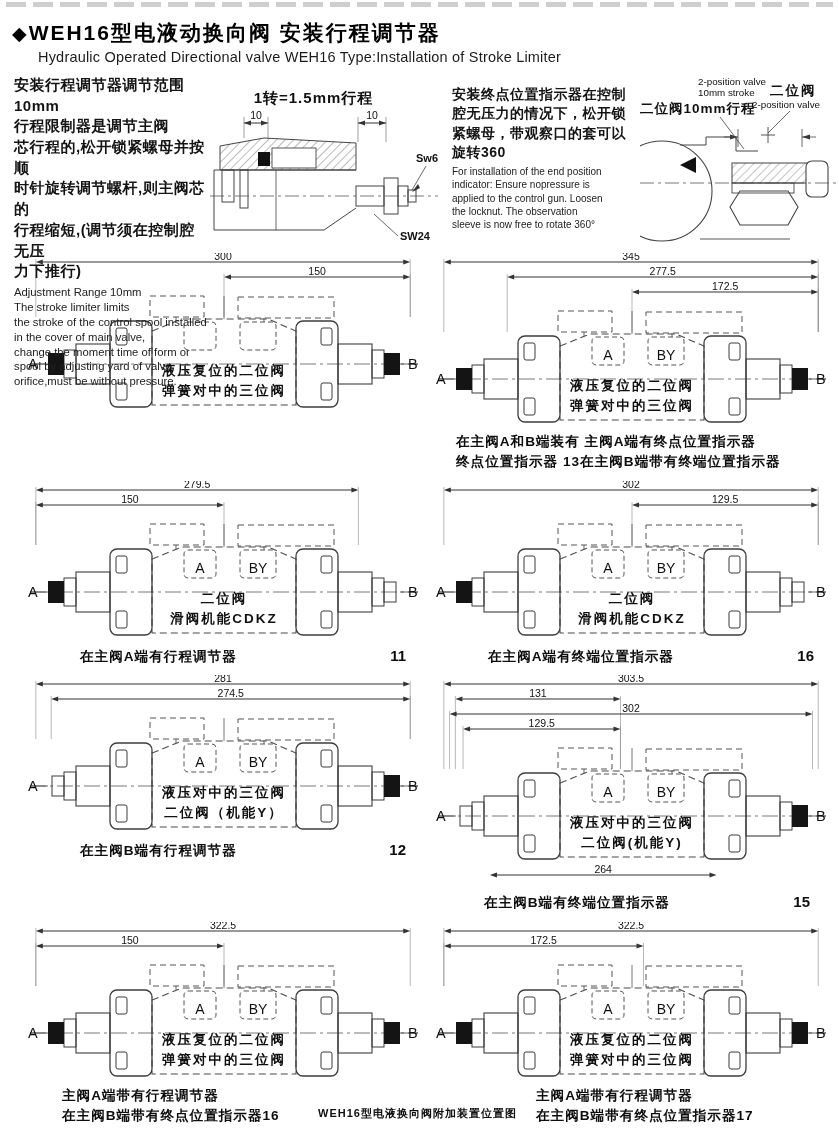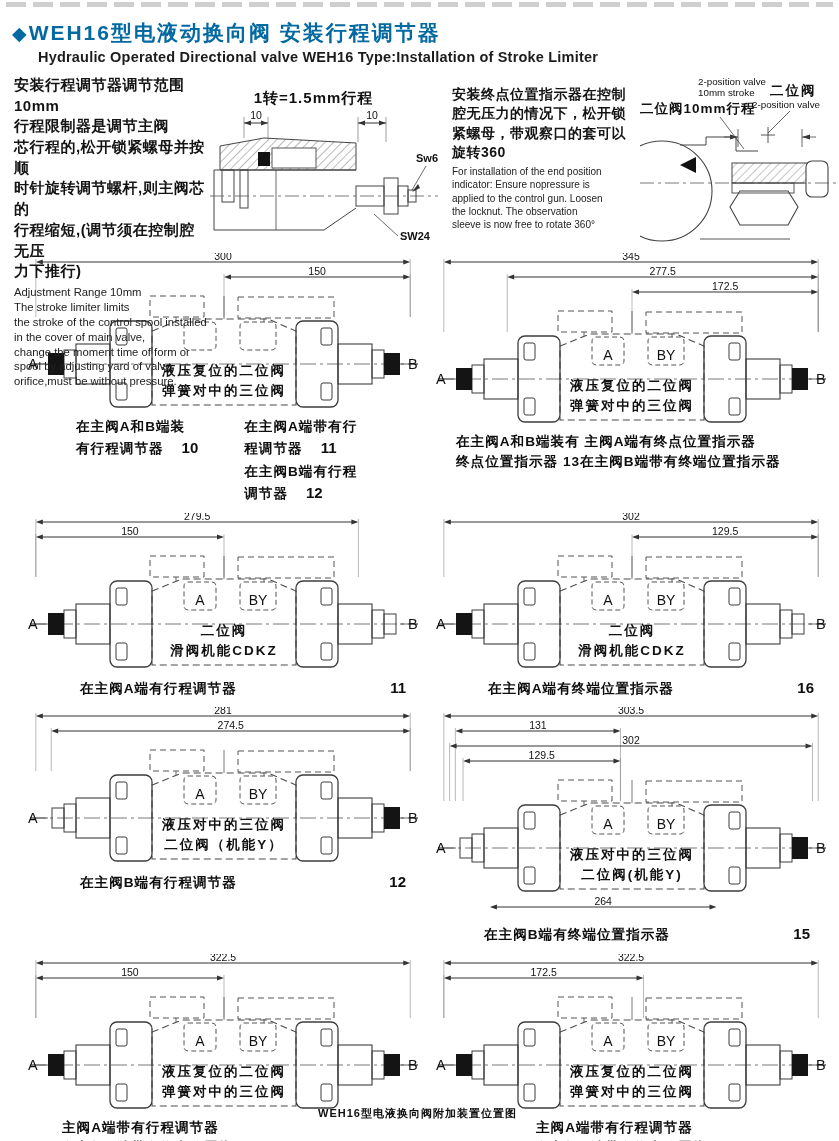--- a/index.html
+++ b/index.html
@@ -6,23 +6,23 @@
   body{
     width:839px;height:1141px;overflow:hidden;background:#fff;
     font-family:"Liberation Sans","DejaVu Sans",sans-serif;color:#111;
   }
   .page{position:relative;width:839px;height:1141px;background:#fff;}
   .top-strip{
     height:5px;margin:2px 6px 6px 6px;
     background:repeating-linear-gradient(90deg,#cfcfcf 0 20px,#ffffff 20px 27px);
   }
   .hdr{padding:6px 0 0 12px;}
-  .hdr-cn{font-size:21px;font-weight:bold;letter-spacing:2px;color:#0369a1;}
+  .hdr-cn{font-size:21px;font-weight:bold;letter-spacing:2px;color:#000000;}
   .hdr-cn .bullet{letter-spacing:0;margin-right:2px;font-size:19px;}
-  .hdr-en{font-size:14.5px;color:#1c1c1c;margin:2px 0 0 26px;letter-spacing:0.2px;font-weight:bold;}
+  .hdr-en{font-size:14.5px;color:#1c1c1c;margin:2px 0 0 26px;letter-spacing:0.2px;}
   .intro{position:relative;height:178px;margin-top:8px;}
   .blk{position:absolute;}
   .cn-text{font-size:15px;font-weight:bold;line-height:1.38;white-space:pre-line;letter-spacing:0.5px;color:#141414;}
   .en-text{font-size:11.3px;line-height:1.32;white-space:pre-line;color:#222;margin-top:3px;}
   .mid-title{font-size:15px;font-weight:bold;text-align:center;width:215px;letter-spacing:1px;}
   .figwrap{margin:2px 0 0 24px;display:grid;grid-template-columns:408px 402px;}
   .fig{margin-bottom:8px;}
   .fig-caption{display:flex;gap:46px;margin-top:2px;}
   .cap-col{display:flex;flex-direction:column;gap:2px;}
   .cap-block{font-size:13.6px;font-weight:600;letter-spacing:1px;line-height:1.5;color:#0e0e0e;}
@@ -198,38 +198,21 @@
           <rect x="314" y="91" width="34" height="40" fill="none" stroke="#3c3c3c" stroke-width="1.1"></rect>
           <rect x="348" y="97" width="12" height="28" fill="none" stroke="#3c3c3c" stroke-width="1"></rect>
           <line x1="376" y1="111" x2="394" y2="111" stroke="#3c3c3c" stroke-width="0.8"></line>
           <rect x="360" y="100" width="16" height="22" fill="#141414"></rect>
           <rect x="160" y="69" width="32" height="28" rx="4" fill="none" stroke="#555" stroke-width="1" stroke-dasharray="5 3"></rect>
           <rect x="216" y="69" width="36" height="28" rx="4" fill="none" stroke="#555" stroke-width="1" stroke-dasharray="5 3"></rect>
           <text x="200" y="122" font-size="13.5" font-weight="bold" letter-spacing="2" text-anchor="middle" fill="#111">液压复位的二位阀</text>
           <text x="200" y="142" font-size="13.5" font-weight="bold" letter-spacing="2" text-anchor="middle" fill="#111">弹簧对中的三位阀</text>
           <text x="4" y="116" font-size="14.5" fill="#111">A</text>
           <text x="384" y="116" font-size="14.5" fill="#111">B</text>
-        </svg><div class="fig-caption" style="padding-left: 52px;">
-          <div class="cap-col">
-            <div class="cap-block">
-              <div>在主阀A和B端装</div>
-              <div>有行程调节器<span class="cap-num">10</span></div>
-            </div>
-          </div>
-          <div class="cap-col">
-            <div class="cap-block">
-              <div>在主阀A端带有行</div>
-              <div>程调节器<span class="cap-num">11</span></div>
-            </div>
-            <div class="cap-block">
-              <div>在主阀B端有行程</div>
-              <div>调节器<span class="cap-num">12</span></div>
-            </div>
-          </div>
-        </div></div>
+        </svg></div>
       <div class="fig"><svg viewBox="0 0 400 173" width="400" height="173">
           <line x1="17.84" y1="9" x2="380.24" y2="9" stroke="#333" stroke-width="1"></line>
           <polygon points="11.84,9 18.84,6.4 18.84,11.6" fill="#333"></polygon>
           <polygon points="386.24,9 379.24,6.4 379.24,11.6" fill="#333"></polygon>
           <line x1="11.84" y1="6" x2="11.84" y2="79" stroke="#8a8a8a" stroke-width="0.6"></line>
           <line x1="386.24" y1="6" x2="386.24" y2="79" stroke="#8a8a8a" stroke-width="0.6"></line>
           <text x="199.04" y="6.5" font-size="10.5" text-anchor="middle" fill="#111">345</text>
           <line x1="81.19999999999999" y1="24" x2="380.24" y2="24" stroke="#333" stroke-width="1"></line>
           <polygon points="75.19999999999999,24 82.19999999999999,21.4 82.19999999999999,26.6" fill="#333"></polygon>
           <polygon points="386.24,24 379.24,21.4 379.24,26.6" fill="#333"></polygon>

